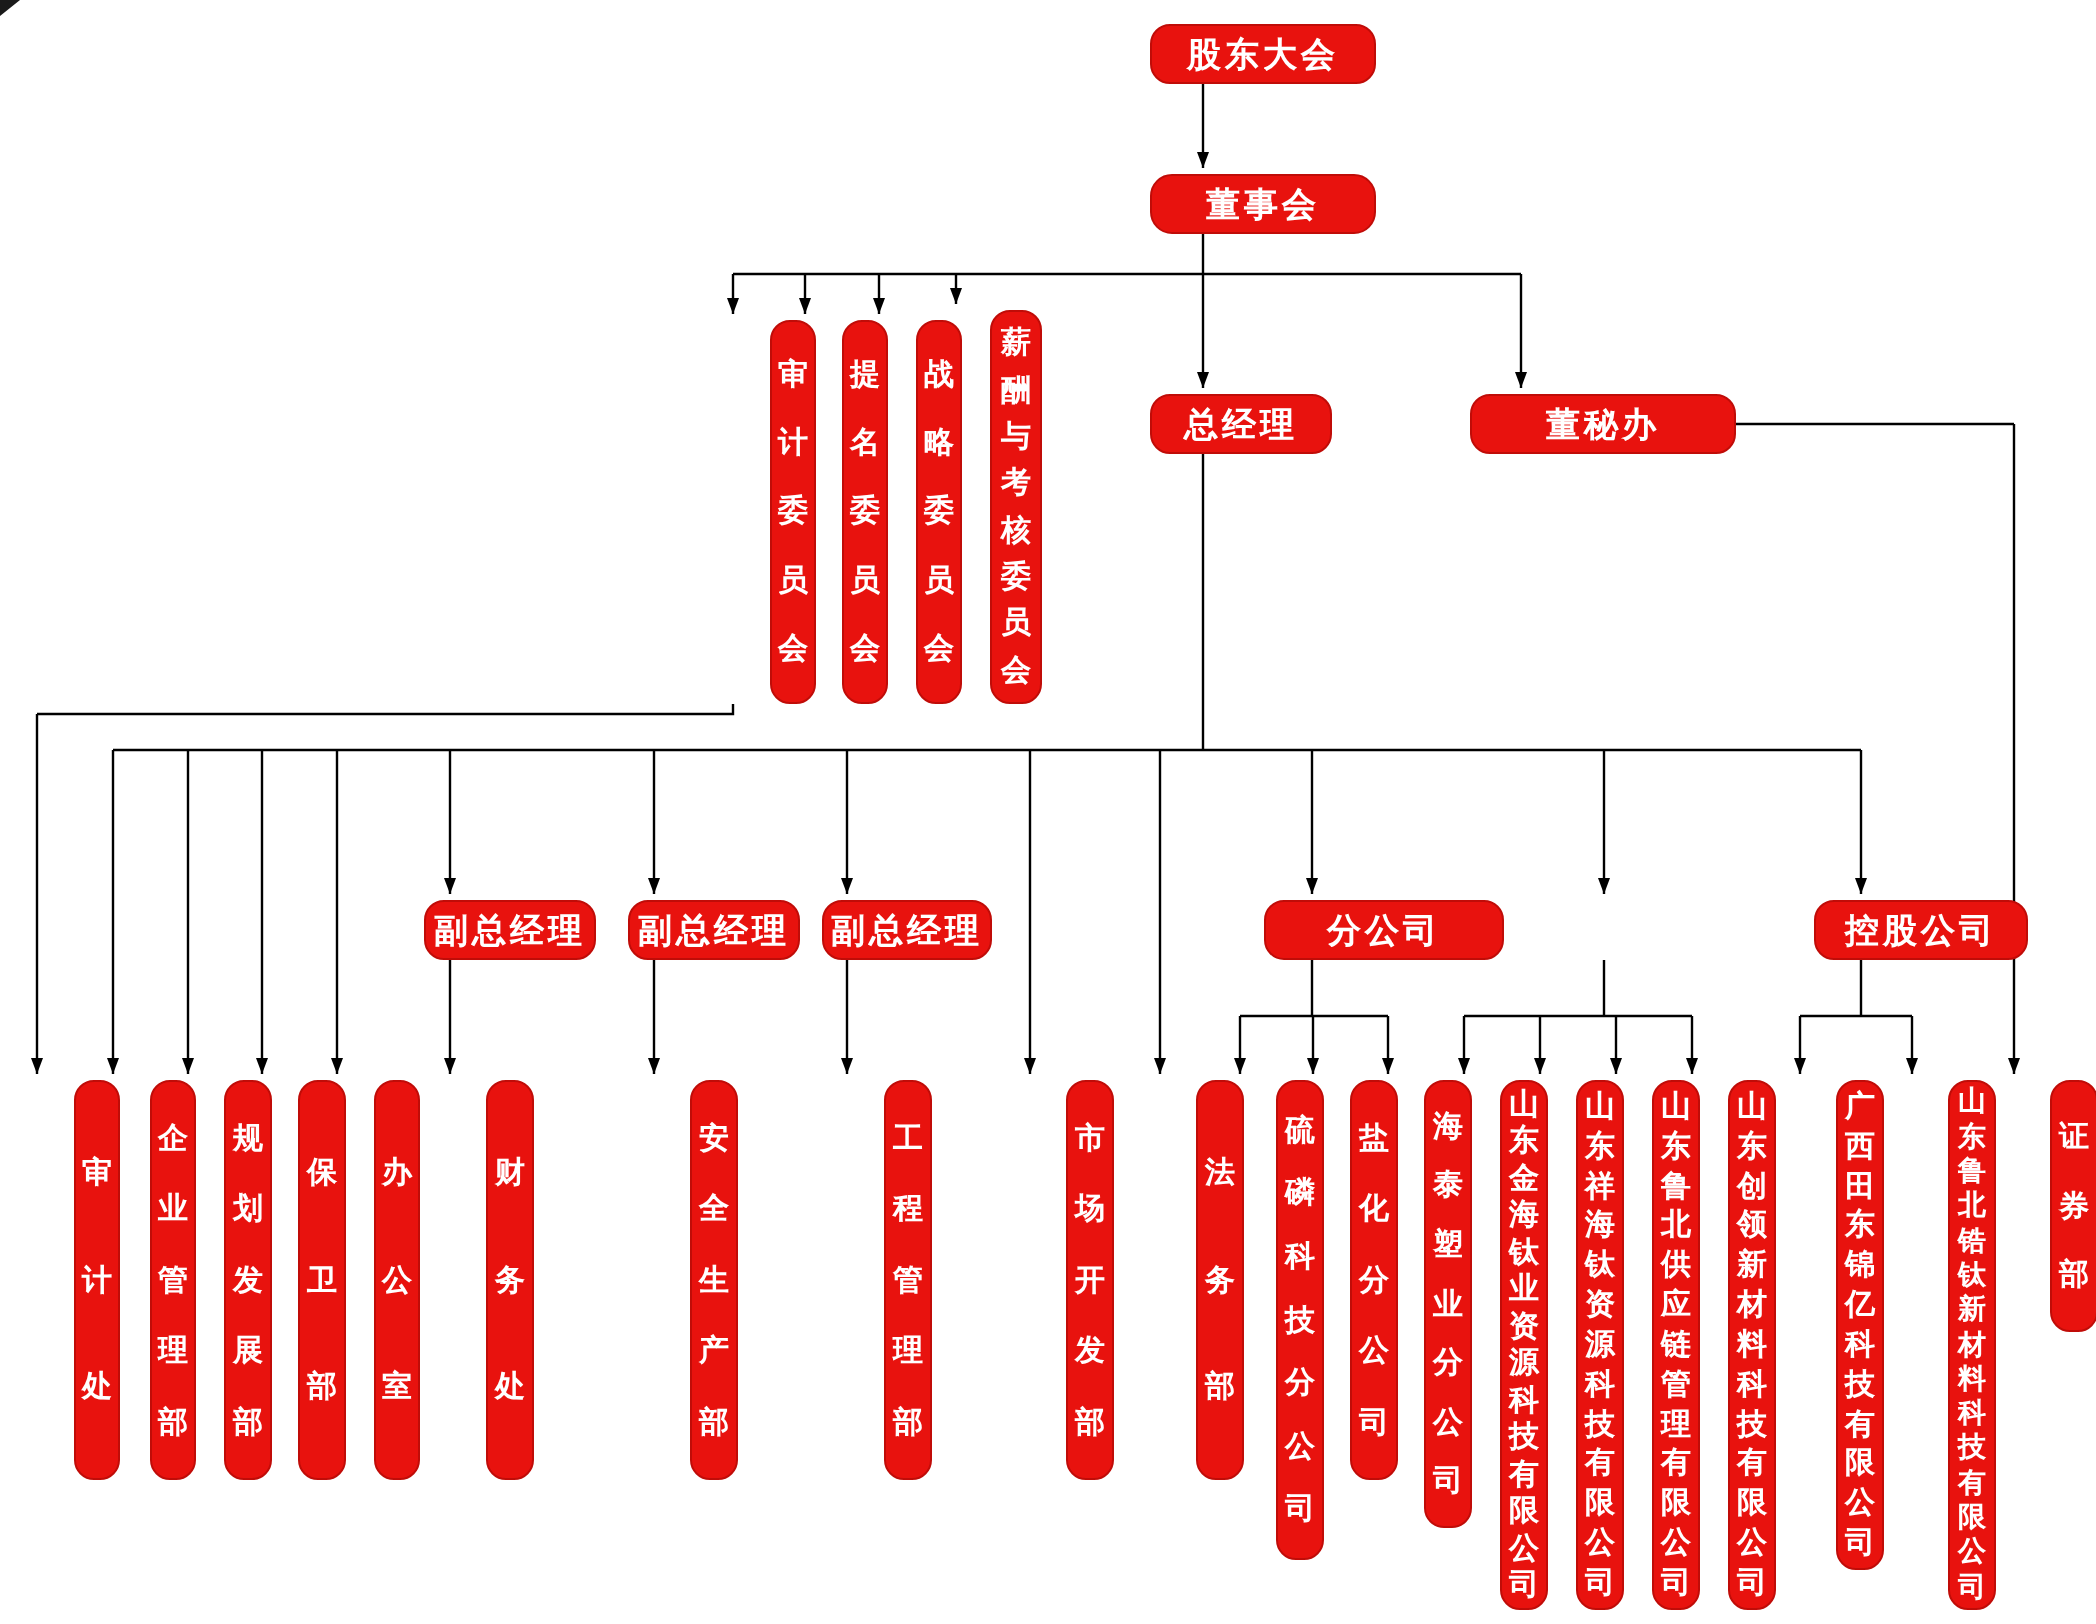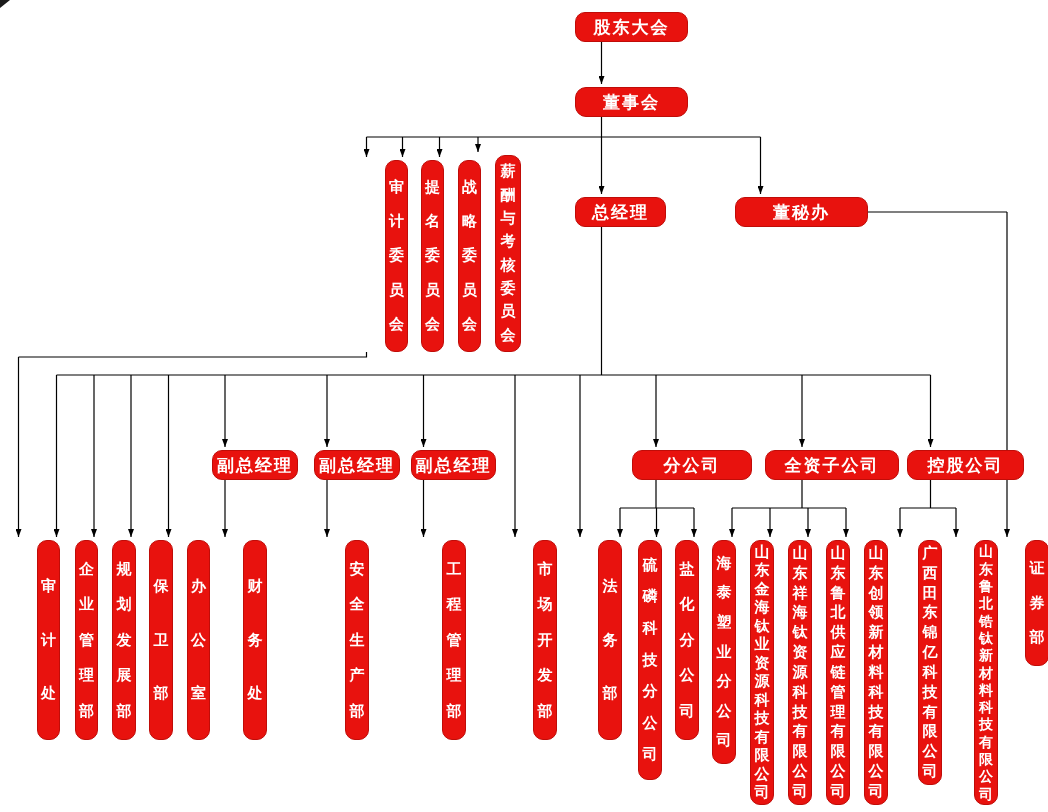--- a/index.html
+++ b/index.html
@@ -228,21 +228,20 @@
       </div>
       <div class="node v" style="left: 682px; top: 540px; width: 24px; height: 224px;">
         <span>海</span>
         <span>泰</span>
         <span>塑</span>
         <span>业</span>
         <span>分</span>
         <span>公</span>
         <span>司</span>
       </div>
-      <div class="node h" style="left: 735px; top: 450px; width: 134px; height: 30px;">全资子公司</div>
       <div class="node v" style="left: 720px; top: 540px; width: 24px; height: 265px;">
         <span>山</span>
         <span>东</span>
         <span>金</span>
         <span>海</span>
         <span>钛</span>
         <span>业</span>
         <span>资</span>
         <span>源</span>
         <span>科</span>
@@ -290,21 +289,21 @@
         <span>新</span>
         <span>材</span>
         <span>料</span>
         <span>科</span>
         <span>技</span>
         <span>有</span>
         <span>限</span>
         <span>公</span>
         <span>司</span>
       </div>
-      <div class="node h" style="left: 877px; top: 450px; width: 117px; height: 30px; text-align: center;">控股公司</div>
+      <div class="node h" style="left: 877px; top: 450px; width: 107px; height: 30px; text-align: center;">控股公司</div>
       <div class="node v" style="left: 888px; top: 540px; width: 24px; height: 245px;">
         <span>广</span>
         <span>西</span>
         <span>田</span>
         <span>东</span>
         <span>锦</span>
         <span>亿</span>
         <span>科</span>
         <span>技</span>
         <span>有</span>

